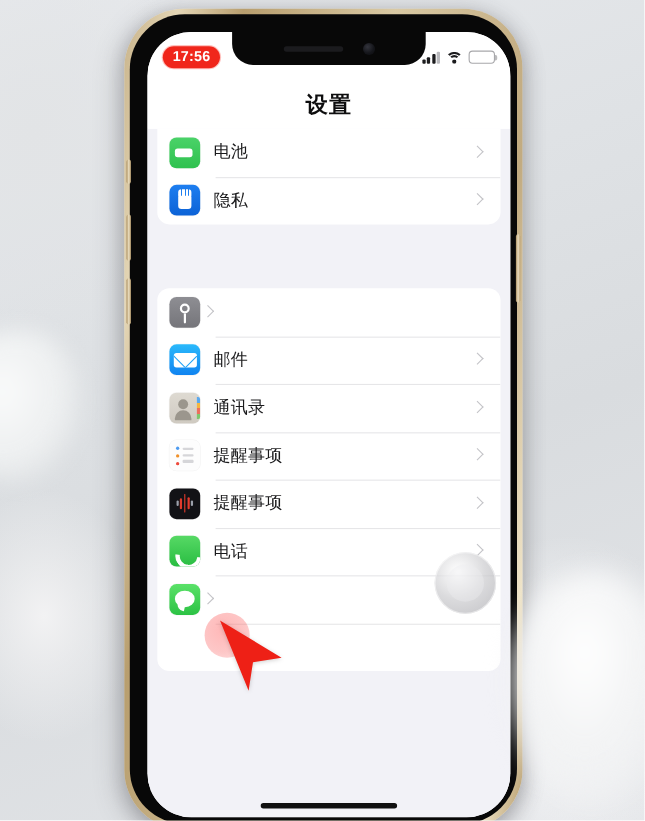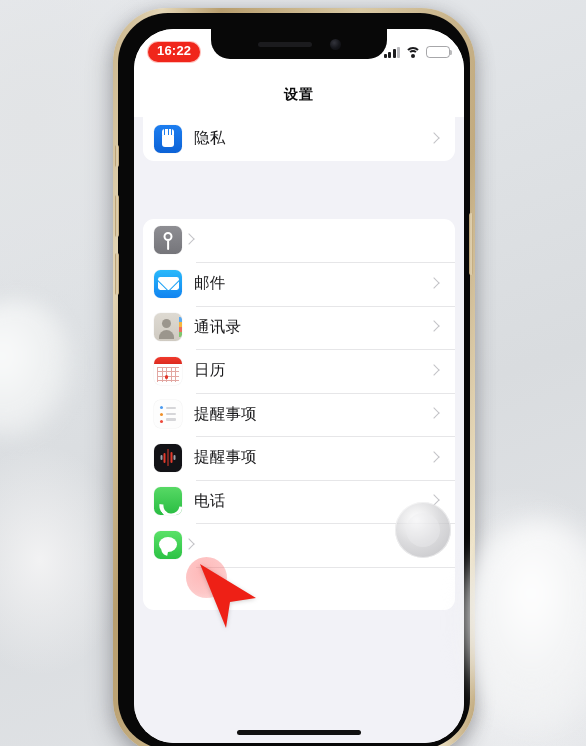--- a/index.html
+++ b/index.html
@@ -175,21 +175,21 @@
 
   
   #navbar {
     position: absolute; top: 44px; left: 0; right: 0;
     height: 44px;
     background: #fff;
     display: flex; align-items: center; justify-content: center;
     z-index: 20;
   }
   #nav-title {
-    font-size: 14px;
+    font-size: 20px;
     font-weight: 700;
     color: #0d0d0e;
     letter-spacing: 1px;
   }
 
   
   #content {
     position: absolute;
     top: 88px; left: 0; right: 0; bottom: 0;
     background: #f2f2f7;
@@ -511,21 +511,21 @@
       <span class="btn-side" id="btn-power"></span>
 
       <div id="screen">
 
         <div id="notch">
           <div id="speaker"></div>
           <div id="frontcam"></div>
         </div>
 
         <div id="statusbar">
-          <div id="rec-pill">16:22</div>
+          <div id="rec-pill">17:56</div>
           <div id="status-right">
             <span class="bars">
               <i></i>
                 <i></i>
                 <i></i>
                 <i></i>
             </span>
             <span class="wifi">
               <span></span>
                 <span></span>
@@ -538,20 +538,25 @@
         </div>
 
         <div id="navbar">
           <div id="nav-title">设置</div>
         </div>
 
         <div id="content">
 
           <div class="group first">
             <div class="row">
+              <span class="ico ico-battery"></span>
+              <span class="row-label">电池</span>
+              <span class="chev"></span>
+            </div>
+            <div class="row">
               <span class="ico ico-privacy">
                   <span class="hand"></span>
                 </span>
               <span class="row-label">隐私</span>
               <span class="chev"></span>
             </div>
           </div>
 
           <div class="gap"></div>
 
@@ -574,29 +579,20 @@
             </div>
             <div class="row">
               <span class="ico ico-contacts">
                 <span class="person"></span>
                   <span class="tabs"></span>
               </span>
               <span class="row-label">通讯录</span>
               <span class="chev"></span>
             </div>
             <div class="row">
-              <span class="ico ico-cal">
-                <span class="top"></span>
-                  <span class="grid"></span>
-                  <span class="dot"></span>
-              </span>
-              <span class="row-label">日历</span>
-              <span class="chev"></span>
-            </div>
-            <div class="row">
               <span class="ico ico-rem">
                 <span class="dots">
                     <i></i>
                     <i></i>
                     <i></i>
                   </span>
                 <span class="bars2">
                     <i></i>
                     <i></i>
                     <i></i>

